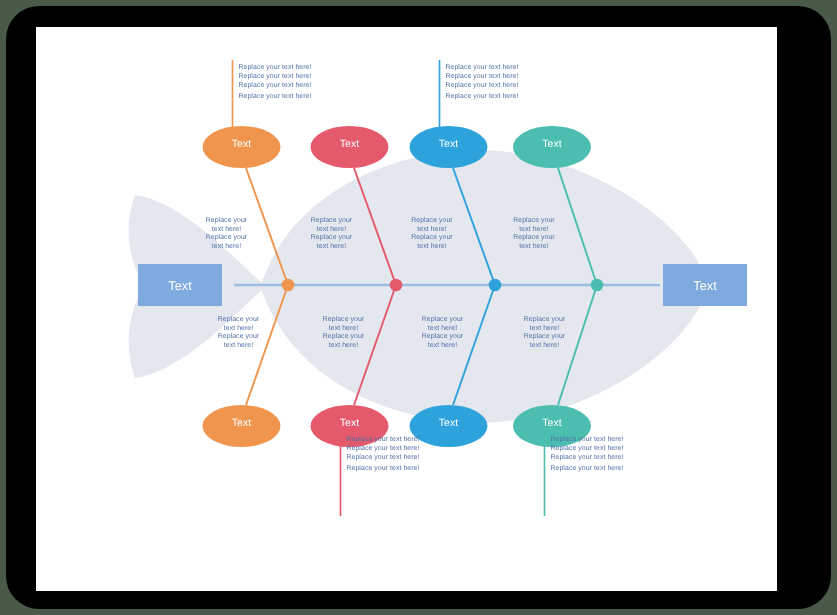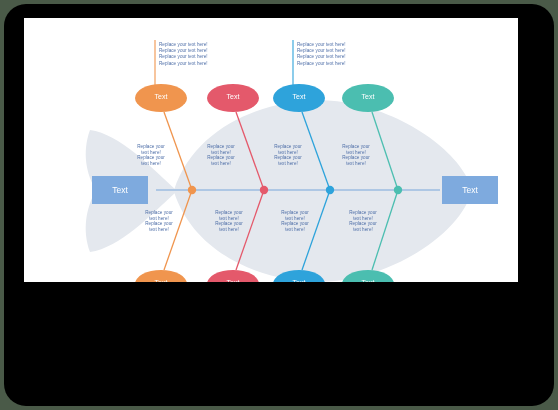--- a/index.html
+++ b/index.html
@@ -19,21 +19,21 @@
     position:absolute;
     left:4px; top:4px;
     width:550px; height:402px;
     background:#000000;
     border-radius:22px;
   }
   
   #canvas{
     position:absolute;
     left:24px; top:18px;
-    width:494px; height:264px;
+    width:494px; height:376px;
     background:#ffffff;
     overflow:hidden;
     padding-left:28px;
   }
   #svg{ position:absolute; left:0; top:0; }
 
   .txt{
     position:absolute;
     color:#4f6fa8;
     font-size:4.6px;

